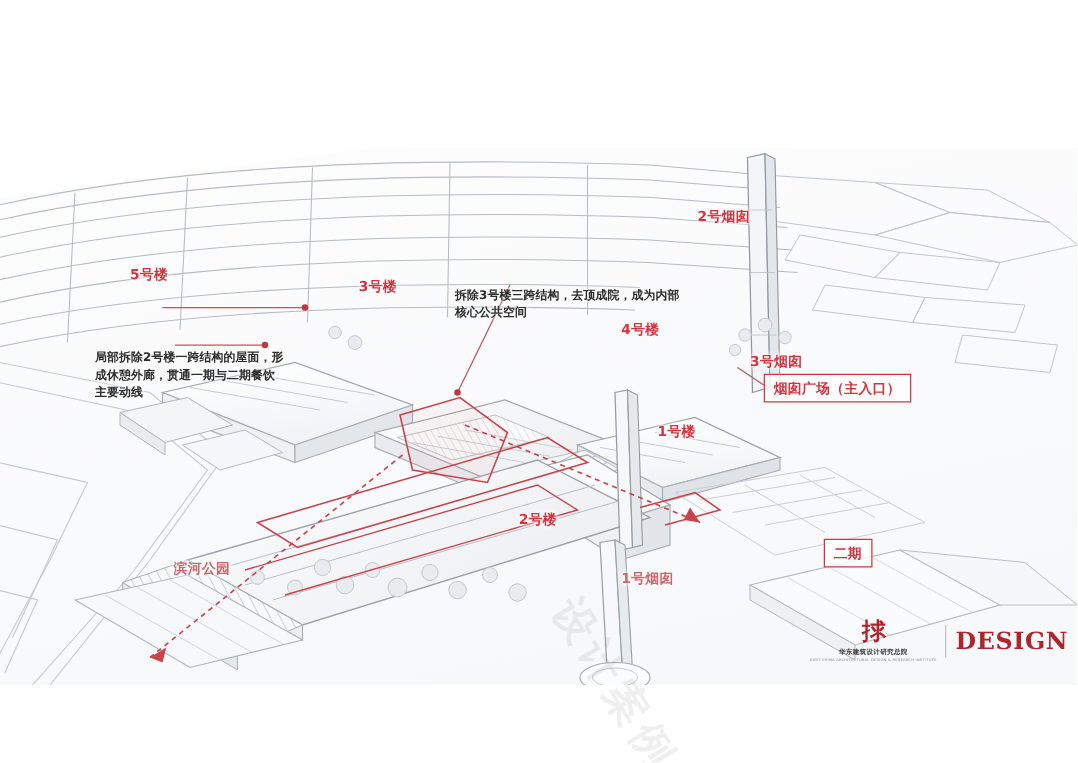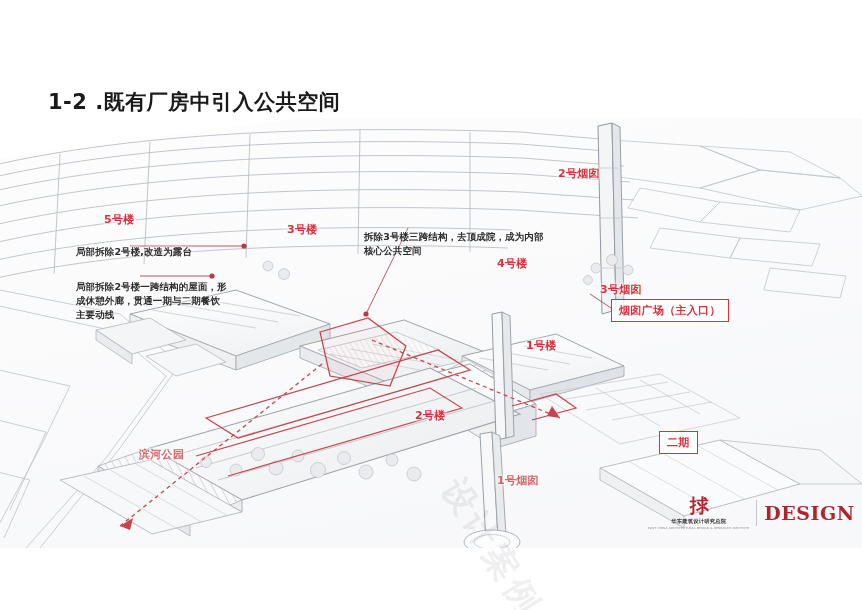--- a/index.html
+++ b/index.html
@@ -120,21 +120,20 @@
     font-family: "DejaVu Serif", "Liberation Serif", serif;
     font-size: 6.2px; color: #6b6b6b; letter-spacing: 0.2px;
     line-height: 1.35; white-space: nowrap;
   }
 </style>
 </head>
 <body>
 
 <div id="slide">
 
-  <div id="title">1-2 .既有厂房中引入公共空间</div>
 
   <div id="stage">
     <svg width="862" height="430" viewBox="0 0 862 430" xmlns="http://www.w3.org/2000/svg">
       <defs>
         <linearGradient id="roofGrad" x1="0" y1="0" x2="0.3" y2="1">
           <stop offset="0%" stop-color="#ffffff"></stop>
           <stop offset="100%" stop-color="#f2f3f5"></stop>
         </linearGradient>
         <linearGradient id="roofGrad2" x1="0" y1="0" x2="1" y2="0.6">
           <stop offset="0%" stop-color="#fdfdfd"></stop>
@@ -379,31 +378,30 @@
   <div class="lbl" style="left:497px; top:256px;">4号楼</div>
 
   <div class="lbl" style="left:514px; top:338px;margin-left:12px;">1号楼</div>
 
   <div class="lbl" style="left:415px; top:408px;">2号楼</div>
 
   <div class="lbl" style="left:558px; top:166px;">2号烟囱</div>
 
   <div class="lbl" style="left:600px; top:282px;">3号烟囱</div>
 
-  <div class="lbl soft" style="left:497px; top:455px;margin-top:18px;">1号烟囱</div>
+  <div class="lbl soft" style="left:497px; top:455px;">1号烟囱</div>
 
   <div class="lbl soft" style="left:139px; top:447px;">滨河公园</div>
 
   <div class="lbl boxed" style="left:611px; top:299px;">烟囱广场（主入口）</div>
 
   <div class="lbl boxed" style="left:659px; top:431px;">二期</div>
 
   <div class="note" style="left:364px; top:186px; width:180px;margin-top:44px;">拆除3号楼三跨结构，去顶成院，成为内部核心公共空间</div>
 
-  <div class="note" style="left:76px; top:245px; width:180px;">局部拆除2号楼,改造为露台</div>
 
   <div class="note" style="left:76px; top:280px; width:152px;">局部拆除2号楼一跨结构的屋面，形成休憩外廊，贯通一期与二期餐饮主要动线</div>
 
   <div id="logo">
     <div id="logo-mark">
       <div id="logo-glyph">捄</div>
       <div id="logo-cn-small">华东建筑设计研究总院</div>
       <div id="logo-cn-tiny">EAST CHINA ARCHITECTURAL DESIGN &amp; RESEARCH INSTITUTE</div>
     </div>
     <div id="logo-divider"></div>

